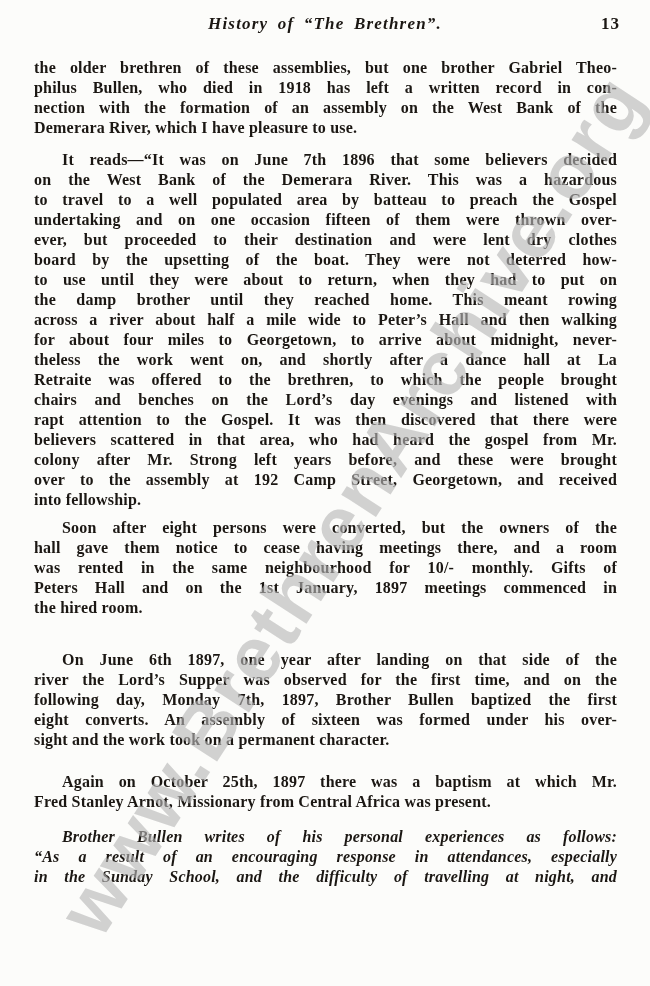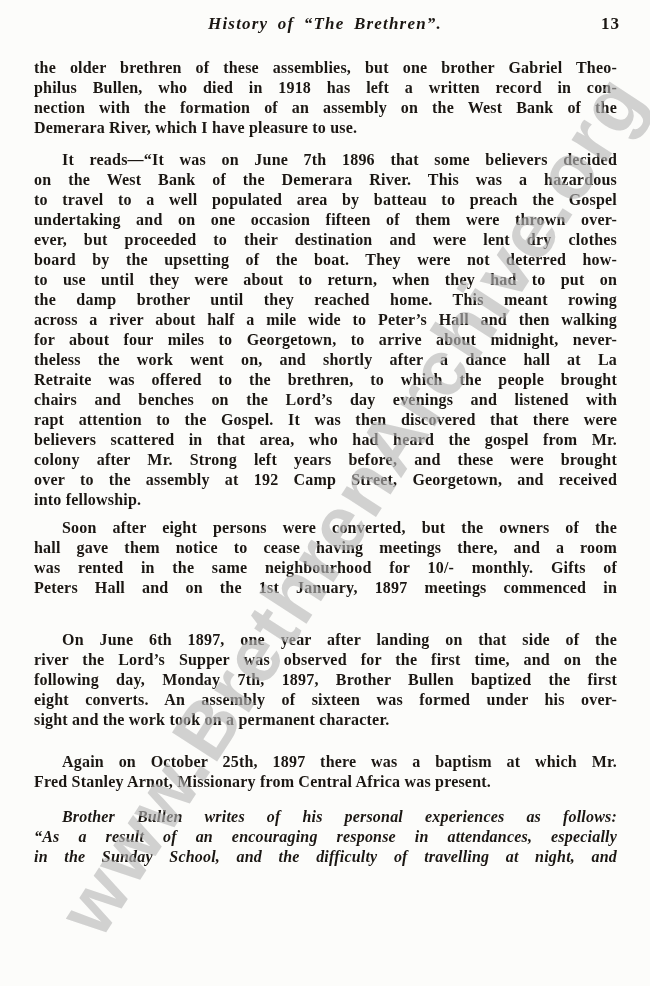--- a/index.html
+++ b/index.html
@@ -114,20 +114,21 @@
         <div class="line">believers scattered in that area, who had heard the gospel from Mr.</div>
         <div class="line">colony after Mr. Strong left years before, and these were brought</div>
         <div class="line">over to the assembly at 192 Camp Street, Georgetown, and received</div>
         <div class="line lastline">into fellowship.</div>
       </div>
       <div class="para">
         <div class="line firstline">Soon after eight persons were converted, but the owners of the</div>
         <div class="line">hall gave them notice to cease having meetings there, and a room</div>
         <div class="line">was rented in the same neighbourhood for 10/- monthly. Gifts of</div>
         <div class="line">Peters Hall and on the 1st January, 1897 meetings commenced in</div>
+        <div class="line lastline">the hired room.</div>
       </div>
       <div class="para">
         <div class="line firstline">On June 6th 1897, one year after landing on that side of the</div>
         <div class="line">river the Lord’s Supper was observed for the first time, and on the</div>
         <div class="line">following day, Monday 7th, 1897, Brother Bullen baptized the first</div>
         <div class="line">eight converts. An assembly of sixteen was formed under his over-</div>
         <div class="line lastline">sight and the work took on a permanent character.</div>
       </div>
       <div class="para">
         <div class="line firstline">Again on October 25th, 1897 there was a baptism at which Mr.</div>

